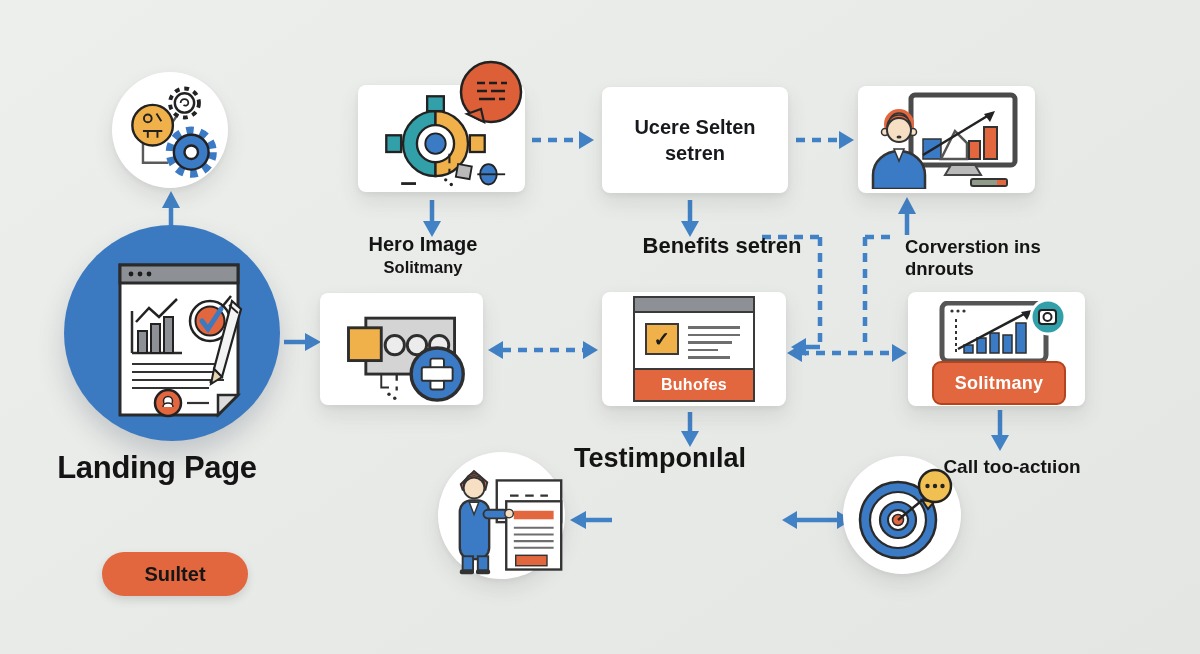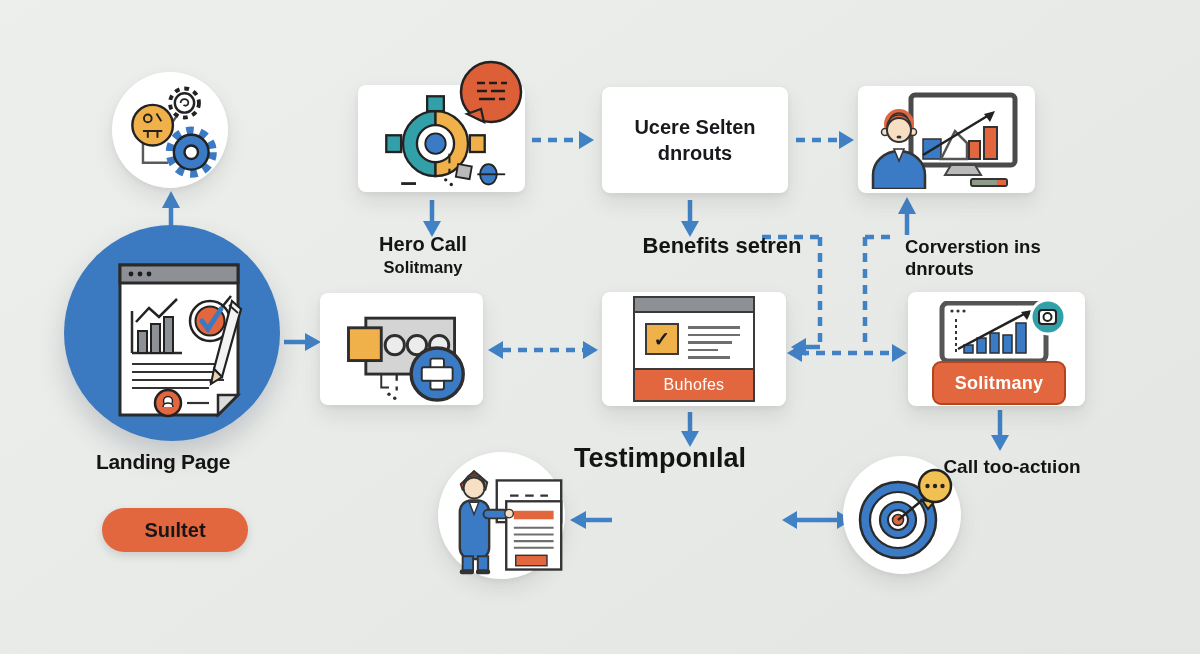--- a/index.html
+++ b/index.html
@@ -17,32 +17,33 @@
     position:absolute;border-radius:50%;background:#fff;
     box-shadow:0 10px 20px rgba(70,75,70,.12),0 2px 5px rgba(70,75,70,.07);
     display:flex;align-items:center;justify-content:center;
   }
   .label{position:absolute;font-weight:700;color:#141414;text-align:center;line-height:1.18;}
   .pill{
     position:absolute;background:#e2663e;border-radius:24px;
     display:flex;align-items:center;justify-content:center;
     font-weight:700;color:#161616;
     box-shadow:0 4px 9px rgba(70,75,70,.18);
+    margin-top:44px;
   }
   .boxtext{font-weight:700;font-size:20px;text-align:center;line-height:1.32;color:#17191c;}
   
   .card{width:118px;border:2.5px solid #3a3a3a;background:#fff;}
   .card-header{height:13px;background:#8d9095;border-bottom:2.5px solid #3a3a3a;}
   .card-body{display:flex;gap:9px;padding:10px 8px 9px 10px;align-items:flex-start;}
   .checkbox{width:30px;height:28px;background:#f0b14b;border:2.5px solid #3a3a3a;
     display:flex;align-items:center;justify-content:center;font-weight:900;font-size:20px;color:#1c1c1c;}
   .lines{display:flex;flex-direction:column;gap:5px;padding-top:3px;}
   .ln{height:2.5px;background:#6e6e6e;}
   .card-footer{height:30px;background:#e2663e;border-top:2.5px solid #3a3a3a;
-    display:flex;align-items:center;justify-content:center;color:#fff;font-weight:400;font-size:16px;letter-spacing:.3px;}
+    display:flex;align-items:center;justify-content:center;color:#fff;font-weight:700;font-size:16px;letter-spacing:.3px;}
   .sol-btn{
     position:absolute;left:24px;top:64px;width:130px;height:40px;background:#e2663e;
     border:2.5px solid #b4441d;border-radius:9px;display:flex;align-items:center;justify-content:center;
     color:#fff;font-weight:700;font-size:18px;letter-spacing:.3px;
   }
   svg{display:block;}
 </style>
 </head>
 <body>
 
@@ -170,21 +171,21 @@
       <circle cx="104" cy="176" r="4.5" fill="#fff" stroke="#222" stroke-width="1.5"></circle>
       <path d="M99,182 a5,4 0 0 1 10,0" fill="#fff" stroke="#222" stroke-width="1.5"></path>
       <line x1="123" y1="178" x2="145" y2="178" stroke="#333" stroke-width="2.2"></line>
       <polygon points="168,76 177,84 158,152 150,144" fill="#f3f3f3" stroke="#222" stroke-width="2.2"></polygon>
       <polygon points="150,144 158,152 147,159" fill="#e9d3b5" stroke="#222" stroke-width="2"></polygon>
       <circle cx="147" cy="157" r="1.6" fill="#222"></circle>
       <line x1="165" y1="80" x2="174" y2="88" stroke="#222" stroke-width="1.8"></line>
     </svg>
   </div>
 
-  <div class="label" style="left:28px;top:450px;width:270px;font-size:21px;letter-spacing:-.3px;">Landing Page</div>
+  <div class="label" style="left:22px;top:450px;width:270px;font-size:31px;letter-spacing:-.3px;">Landing Page</div>
 
   <div class="pill" style="left:102px;top:508px;width:146px;height:44px;font-size:20px;">Suıltet</div>
 
   <div class="node" style="left:358px;top:85px;width:167px;height:107px;">
     <svg width="160" height="104" viewBox="0 0 160 112">
       <rect x="64" y="10" width="18" height="16" fill="#31a0a9" stroke="#222" stroke-width="2.5"></rect>
       <rect x="20" y="52" width="16" height="18" fill="#31a0a9" stroke="#222" stroke-width="2.5"></rect>
       <rect x="110" y="52" width="16" height="18" fill="#f0b14b" stroke="#222" stroke-width="2.5"></rect>
       <path d="M73,26 a35,35 0 0 0 0,70 z" fill="#31a0a9" stroke="#222" stroke-width="2.5"></path>
       <path d="M73,26 a35,35 0 0 1 0,70 z" fill="#f0b14b" stroke="#222" stroke-width="2.5"></path>
@@ -206,21 +207,21 @@
     <g stroke="#1d1d1d" stroke-width="2.6">
       <path d="M27,25 h8 M39,25 h8 M51,25 h6"></path>
       <path d="M27,33 h10 M41,33 h14"></path>
       <path d="M29,41 h16 M49,41 h6"></path>
     </g>
   </svg>
 
   <div class="node" style="left:602px;top:87px;width:186px;height:106px;">
     <div class="boxtext">
       <div>Ucere Selten</div>
-      <div>dnrouts</div>
+      <div>setren</div>
     </div>
   </div>
 
   <div class="node" style="left:858px;top:86px;width:177px;height:107px;">
     <svg width="152" height="98" viewBox="0 0 152 98">
       <rect x="40" y="4" width="104" height="70" rx="4" fill="#fff" stroke="#4a4a4a" stroke-width="5"></rect>
       <rect x="52" y="48" width="18" height="20" fill="#3b7ac4" stroke="#333" stroke-width="1.5"></rect>
       <path d="M70,68 L84,40 L96,52 L96,68 Z" fill="#fff" stroke="#555" stroke-width="2.5"></path>
       <rect x="98" y="50" width="11" height="18" fill="#e2663e" stroke="#333" stroke-width="2"></rect>
       <rect x="113" y="36" width="13" height="32" fill="#e2663e" stroke="#333" stroke-width="2"></rect>
@@ -233,21 +234,21 @@
       <circle cx="28" cy="39" r="12" fill="#f6dfc2" stroke="#333" stroke-width="2"></circle>
       <path d="M16,36 a12,12 0 0 1 24,0 l-2,-4 a10,10 0 0 0 -20,0 z" fill="#e2663e" stroke="#333" stroke-width="1.5"></path>
       <ellipse cx="28" cy="46" rx="2.5" ry="1.5" fill="#333"></ellipse>
       <path d="M2,98 v-14 a26,24 0 0 1 52,0 v14 z" fill="#3b7ac4" stroke="#333" stroke-width="2.5"></path>
       <polygon points="23,58 33,58 28,70" fill="#fff" stroke="#333" stroke-width="1.5"></polygon>
       <rect x="100" y="88" width="36" height="7" rx="2" fill="#8f9c8a" stroke="#333" stroke-width="2"></rect>
       <rect x="126" y="89" width="9" height="5" fill="#e2663e"></rect>
     </svg>
   </div>
 
-  <div class="label" style="left:323px;top:233px;width:200px;font-size:20px;">Hero Call</div>
+  <div class="label" style="left:323px;top:233px;width:200px;font-size:20px;">Hero Image</div>
   <div class="label" style="left:323px;top:258px;width:200px;font-size:16.5px;">Solitmany</div>
   <div class="label" style="left:632px;top:233px;width:180px;font-size:22px;">Benefits setren</div>
   <div class="label" style="left:905px;top:236px;width:200px;font-size:18.5px;text-align:left;">Corverstion ins dnrouts</div>
 
   <div class="node" style="left:320px;top:293px;width:163px;height:112px;">
     <svg width="160" height="108" viewBox="0 0 163 112">
       <rect x="44" y="24" width="92" height="58" fill="#d4d4d4" stroke="#2e2e2e" stroke-width="3"></rect>
       <rect x="26" y="34" width="34" height="34" fill="#f0b14b" stroke="#2e2e2e" stroke-width="3"></rect>
       <circle cx="74" cy="52" r="10" fill="#ececec" stroke="#2e2e2e" stroke-width="3"></circle>
       <circle cx="97" cy="52" r="10" fill="#ececec" stroke="#2e2e2e" stroke-width="3"></circle>

